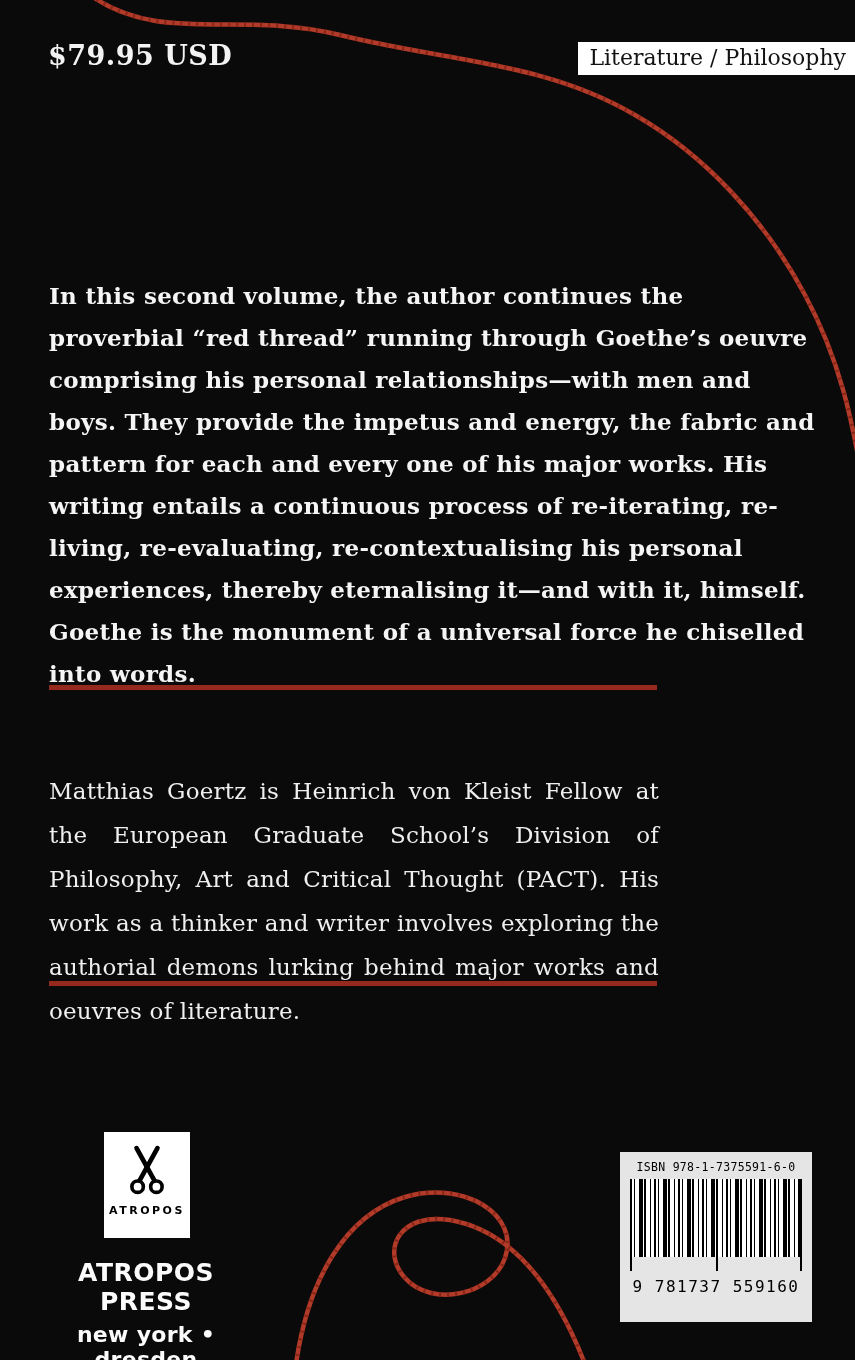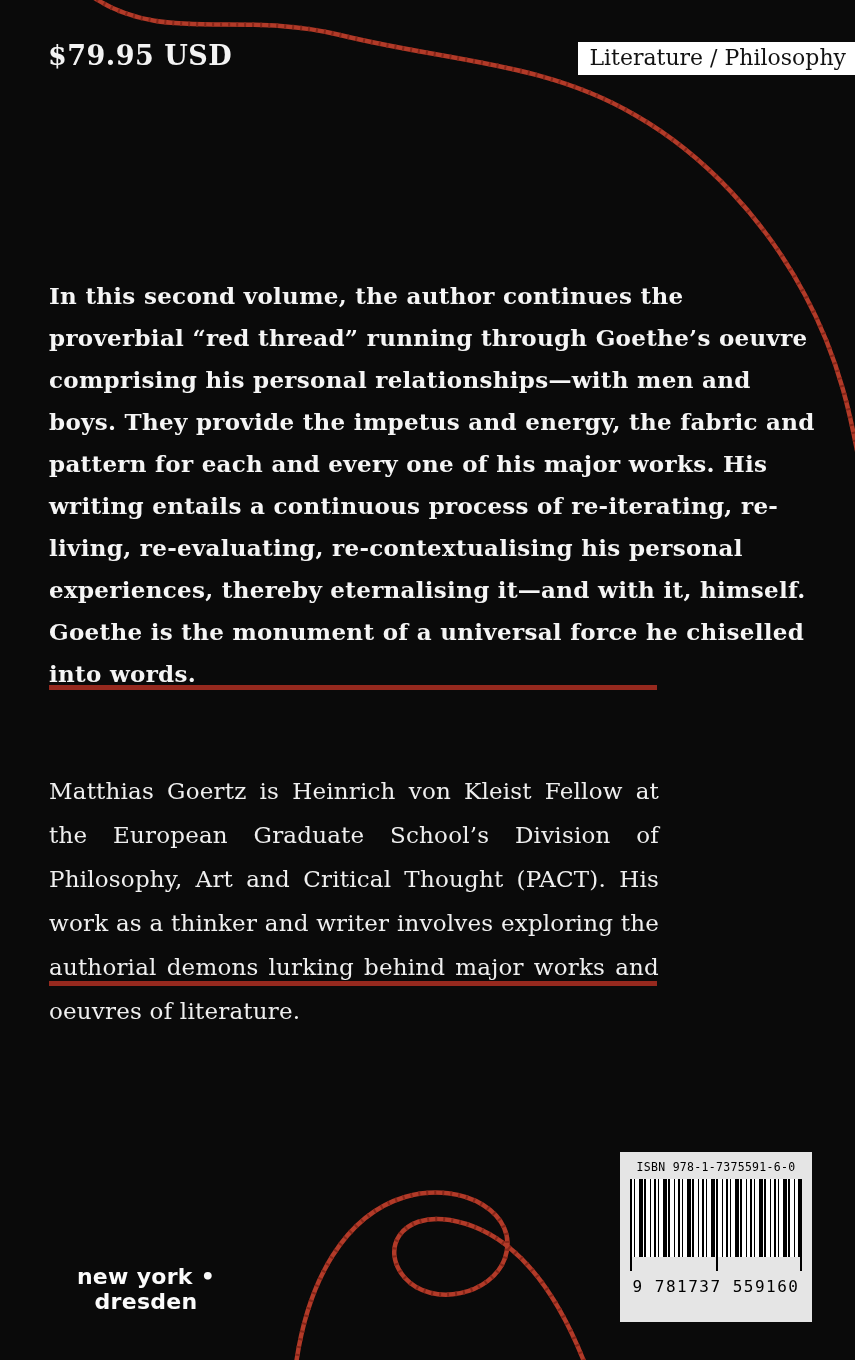--- a/index.html
+++ b/index.html
@@ -101,22 +101,32 @@
   <div class="layer badge">Literature / Philosophy</div>
 
   <p class="layer synopsis"><span>In this second volume</span><span>, the author continues the proverbial “red thread” running through Goethe’s oeuvre comprising his personal relationships—with men and boys. They provide the impetus and energy, the fabric and pattern for each and every one of his major works. His writing entails a continuous process of re-iterating, re-living, re-evaluating, re-contextualising his personal experiences, thereby eternalising it—and with it, himself. Goethe is the monument of a universal force he chiselled into words.</span></p>
 
   <div class="layer rule rule-top"></div>
 
   <p class="layer bio">Matthias Goertz is Heinrich von Kleist Fellow at the European Graduate School’s Division of Philosophy, Art and Critical Thought (PACT). His work as a thinker and writer involves exploring the authorial demons lurking behind major works and oeuvres of literature.</p>
 
   <div class="layer rule rule-bottom"></div>
 
+  <div class="layer logo-box">
+    <svg class="scissors" width="48" height="52" viewBox="0 0 46 48" xmlns="http://www.w3.org/2000/svg">
+      <line x1="16" y1="34" x2="33" y2="3" stroke="#000" stroke-width="4.5" stroke-linecap="round"></line>
+      <line x1="30" y1="34" x2="13" y2="3" stroke="#000" stroke-width="4.5" stroke-linecap="round"></line>
+      <circle cx="14" cy="40" r="5.5" fill="none" stroke="#000" stroke-width="3.5"></circle>
+      <circle cx="32" cy="40" r="5.5" fill="none" stroke="#000" stroke-width="3.5"></circle>
+    </svg>
+    <div class="logo-word">ATROPOS</div>
+  </div>
 
   <div class="layer pub-col">
+    <div class="pub-name">ATROPOS PRESS</div>
     <div class="pub-loc">new york • dresden</div>
   </div>
 
   <div class="layer barcode-box">
     <div class="isbn-label">ISBN 978-1-7375591-6-0</div>
     <div class="bars-wrap">
       <div class="bars"></div>
       <div class="guard guard-l"></div>
       <div class="guard guard-c"></div>
       <div class="guard guard-r"></div>

